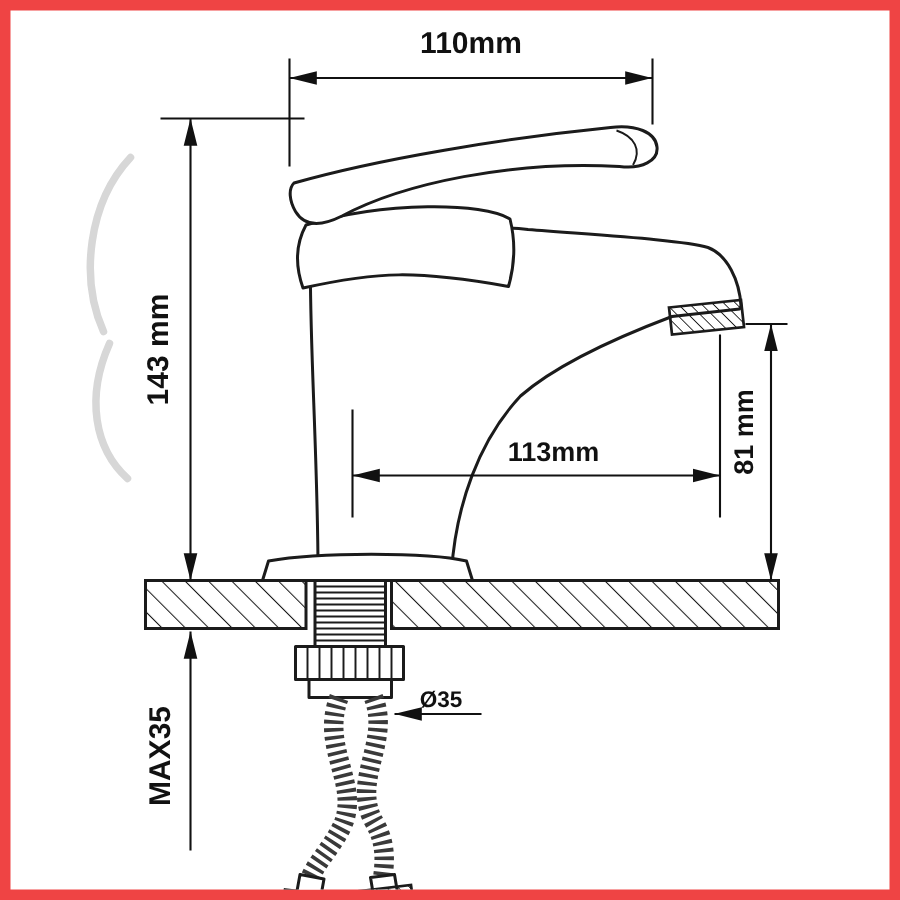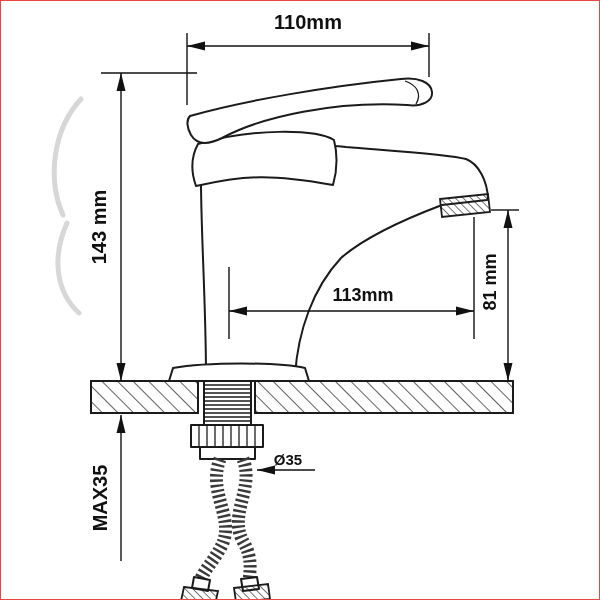--- a/index.html
+++ b/index.html
@@ -1,19 +1,19 @@
 <!DOCTYPE html>
 <html><head>
 <meta charset="utf-8">
 <style>
   html, body { margin: 0; padding: 0; background: #ffffff; }
   .page {
     width: 600px; height: 600px;
     box-sizing: border-box;
-    border: 1px solid #ef4444;
+    border: 7px solid #ef4444;
     background: #ffffff;
     position: relative;
     overflow: hidden;
     font-family: "Liberation Sans", sans-serif;
   }
   svg { display: block; }
   svg text {
     font-family: "Liberation Sans", sans-serif;
     font-weight: bold;
     fill: #111111;

